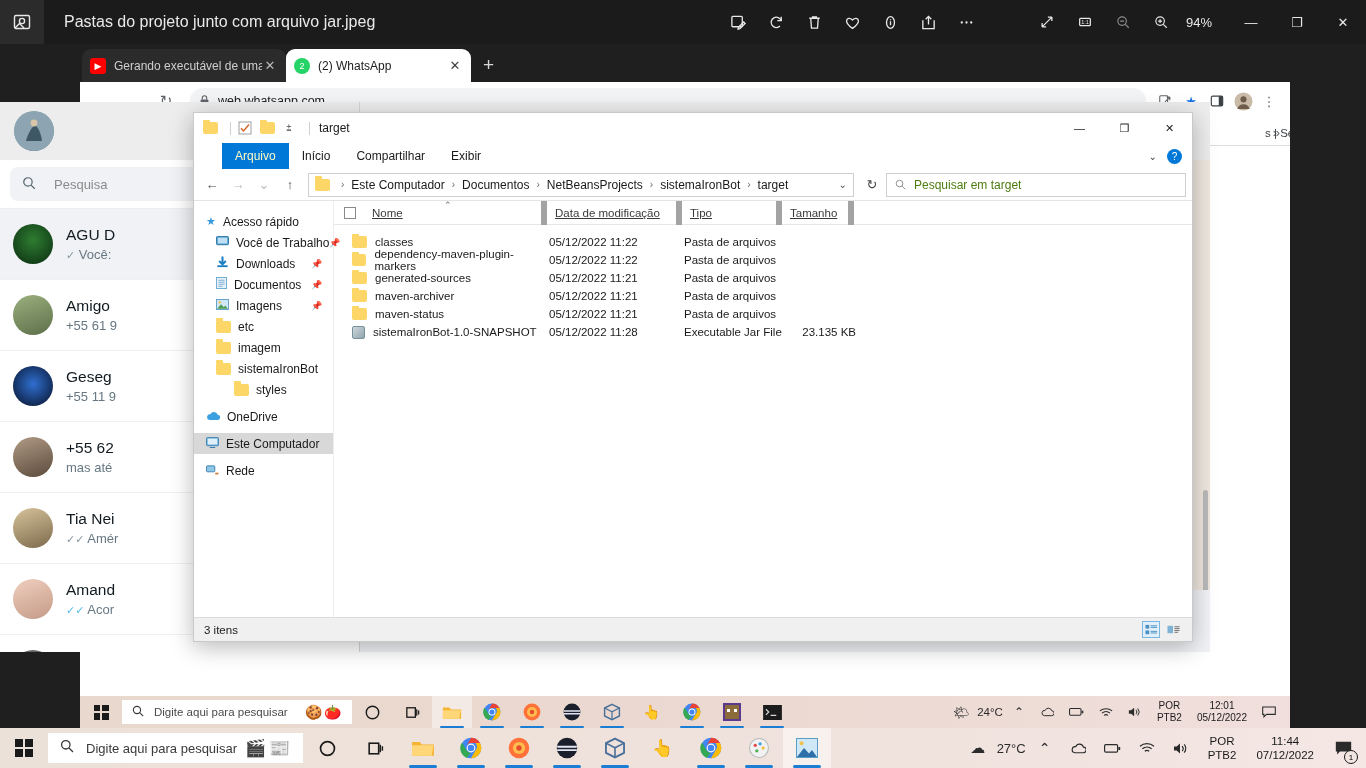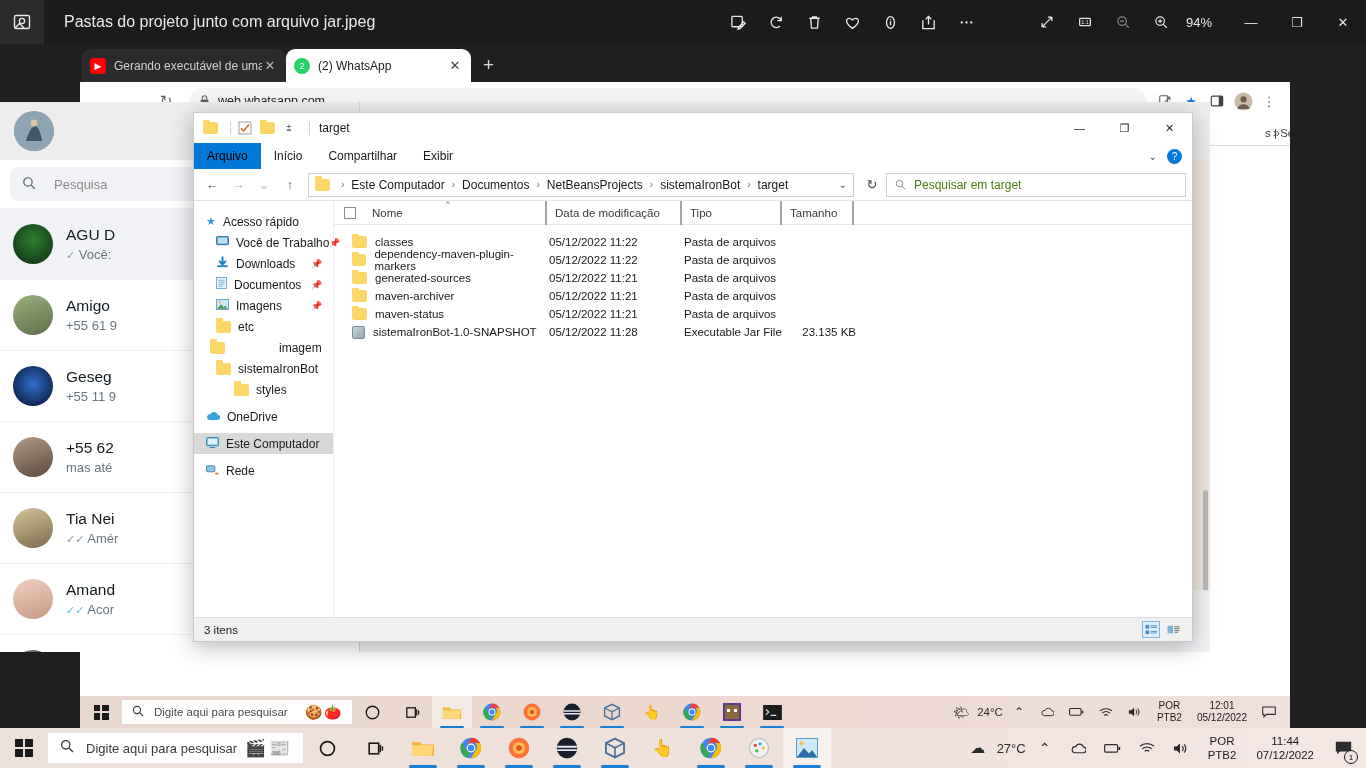--- a/index.html
+++ b/index.html
@@ -78,41 +78,41 @@
   #exp-titlebar { height:30px; background:#fff; display:flex; align-items:center; padding-left:8px; }
   .qat { width:16px; height:16px; margin-right:6px; display:flex; align-items:center; justify-content:center; }
   .fldr-ico { width:15px; height:12px; background:#fcd667; border-radius:1px 2px 2px 2px; position:relative; }
   .fldr-ico::before { content:""; position:absolute; left:0; top:-2.5px; width:7px; height:3px; background:#fcd667; border-radius:1px 1px 0 0; }
   .qat-sep { width:1px; height:13px; background:#d0d0d0; margin:0 6px; }
   #exp-title { font-size:12px; color:#1a1a1a; margin-left:3px; }
   #exp-winbtns { margin-left:auto; display:flex; }
   .ewin { width:45px; height:30px; display:flex; align-items:center; justify-content:center; font-size:11px; color:#1a1a1a; }
   #exp-ribbon { height:26px; background:#fff; display:flex; align-items:center; position:relative; }
   .rtab { height:26px; padding:0 13px; display:flex; align-items:center; font-size:12px; color:#1a1a1a; }
-  .rtab.active { background:#0078d7; color:#000000; }
+  .rtab.active { background:#0078d7; color:#fef9c3;margin-left:28px; }
   #exp-ribbon-right { margin-left:auto; display:flex; align-items:center; gap:10px; padding-right:10px; }
   #help-circle { width:15px; height:15px; border-radius:50%; background:#0078d7; color:#fff; font-size:10px; display:flex; align-items:center; justify-content:center; }
   #exp-addrbar { height:32px; background:#fff; display:flex; align-items:center; padding:0 6px; gap:2px; border-bottom:1px solid #e4e4e4; }
   .abtn { width:24px; height:24px; display:flex; align-items:center; justify-content:center; font-size:13px; color:#4a4a4a; }
   .abtn.dim { color:#b8b8b8; }
   #crumbbar { flex:1; height:24px; border:1px solid #cfcfcf; background:#fff; display:flex; align-items:center; padding:0 6px; margin:0 4px; }
   .crumb { font-size:12px; color:#1a1a1a; white-space:nowrap; }
   .crumb-sep { color:#6d6d6d; font-size:10px; margin:0 7px; }
   #crumb-drop { margin-left:auto; font-size:10px; color:#555; padding-left:8px; }
   #exp-searchbox { width:300px; height:24px; border:1px solid #cfcfcf; background:#fff; display:flex; align-items:center; padding:0 8px; }
   #exp-search-ph { font-size:12px; color:#4d7c0f; margin-left:8px; }
   #exp-body { flex:1; display:flex; background:#fff; overflow:hidden; }
   #exp-nav { width:140px; background:#fff; padding-top:10px; border-right:1px solid #eee; }
   .navitem { height:21px; display:flex; align-items:center; font-size:12px; color:#1a1a1a; padding-left:12px; white-space:nowrap; }
   .navitem.sel { background:#d8d8d8; }
   .navitem .nl { margin-left:7px; }
   .pin { margin-left:auto; margin-right:10px; font-size:9px; color:#8a8a8a; }
   #exp-list { flex:1; display:flex; flex-direction:column; }
   #exp-colhdr { height:24px; display:flex; align-items:center; border-bottom:1px solid #e6e6e6; font-size:11.5px; color:#3a3a3a; position:relative; }
-  .colhdr { padding-left:8px; border-right:2px solid #a3a3a3; height:24px; display:flex; align-items:center; }
+  .colhdr { padding-left:8px; border-right:6px solid #a3a3a3; height:24px; display:flex; align-items:center;text-decoration:underline; }
   #sortcaret { position:absolute; left:110px; top:-1px; font-size:9px; color:#6a6a6a; }
   .chk { width:12px; height:12px; border:1px solid #8a8a8a; margin-left:10px; margin-right:8px; }
   .filerow { height:18px; display:flex; align-items:center; font-size:11.5px; color:#1a1a1a; }
   .fcol-name { width:215px; display:flex; align-items:center; padding-left:18px; }
   .fcol-date { width:135px; }
   .fcol-type { width:100px; }
   .fcol-size { width:72px; text-align:right; }
   .jar-ico { width:13px; height:13px; background:linear-gradient(135deg,#cfd8dc 0%,#90a4ae 100%); border:1px solid #78909c; border-radius:2px; position:relative; }
   #exp-status { height:24px; background:#f0f0f0; border-top:1px solid #dcdcdc; display:flex; align-items:center; padding:0 10px; font-size:11.5px; color:#1a1a1a; }
   #exp-viewbtns { margin-left:auto; display:flex; gap:4px; }
@@ -554,21 +554,21 @@
                 <circle cx="4" cy="3.6" r="1.3" fill="#f2c14e"></circle>
                 <path d="M1.2 10.5 5.4 5.6 8.4 9 10 7.2l2.8 3.3z" fill="#4f9b52"></path>
               </svg></span>
           <span class="nl">Imagens</span>
           <span class="pin">📌</span>
         </div>
         <div class="navitem" style="padding-left:22px;">
           <span class="fldr-ico"></span>
           <span class="nl">etc</span>
         </div>
-        <div class="navitem" style="padding-left:16px;gap:47px;">
+        <div class="navitem" style="padding-left:22px;">
           <span class="fldr-ico"></span>
           <span class="nl">imagem</span>
         </div>
         <div class="navitem" style="padding-left:22px;">
           <span class="fldr-ico"></span>
           <span class="nl">sistemaIronBot</span>
         </div>
         <div class="navitem" style="padding-left:40px;">
           <span class="fldr-ico"></span>
           <span class="nl">styles</span>

